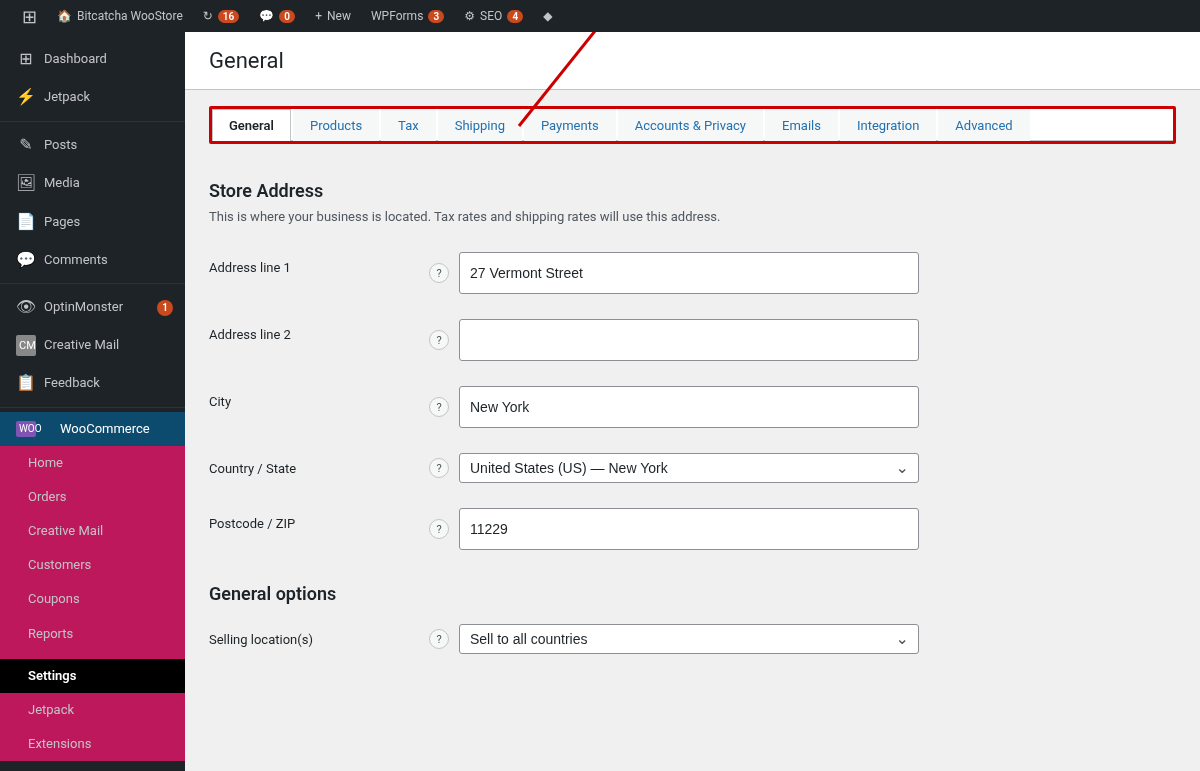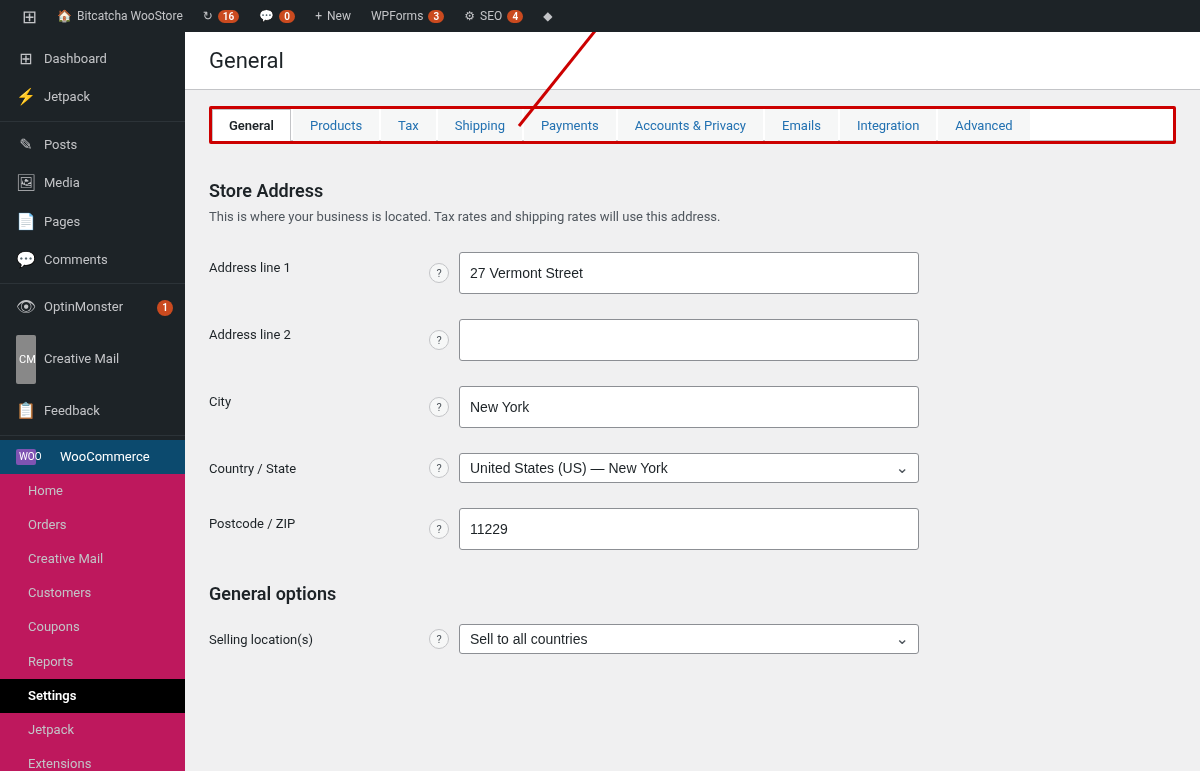--- a/index.html
+++ b/index.html
@@ -304,21 +304,21 @@
       <span class="icon">💬</span>
       <span>Comments</span>
     </div>
     <div class="sidebar-divider"></div>
     <div class="sidebar-item">
       <span class="icon">👁</span>
       <span>OptinMonster</span>
       <span class="badge">1</span>
     </div>
     <div class="sidebar-item">
-      <span class="icon" style="font-size:11px;background:#888;color:#fff;border-radius:2px;padding:17px 3px;">CM</span>
+      <span class="icon" style="font-size:11px;background:#888;color:#fff;border-radius:2px;padding:3px 3px;">CM</span>
       <span>Creative Mail</span>
     </div>
     <div class="sidebar-item">
       <span class="icon">📋</span>
       <span>Feedback</span>
     </div>
     <div class="sidebar-divider"></div>
 
     <div class="sidebar-item woo-active">
       <span class="icon" style="font-size:10px;background:#7f54b3;color:#fff;border-radius:2px;padding:1px 3px;">WOO</span>
@@ -337,21 +337,21 @@
       </div>
       <div class="sidebar-item">
         <span>Customers</span>
       </div>
       <div class="sidebar-item">
         <span>Coupons</span>
       </div>
       <div class="sidebar-item">
         <span>Reports</span>
       </div>
-      <div class="sidebar-item active-sub" style="background:#000;color:#fff;font-weight:600;">
+      <div class="sidebar-item active-sub" style="background:#000;color:#fff;font-weight:600;margin-top:8px;">
         <span>Settings</span>
       </div>
       <div class="sidebar-item">
         <span>Jetpack</span>
       </div>
       <div class="sidebar-item">
         <span>Extensions</span>
       </div>
     </div>
   </div>

